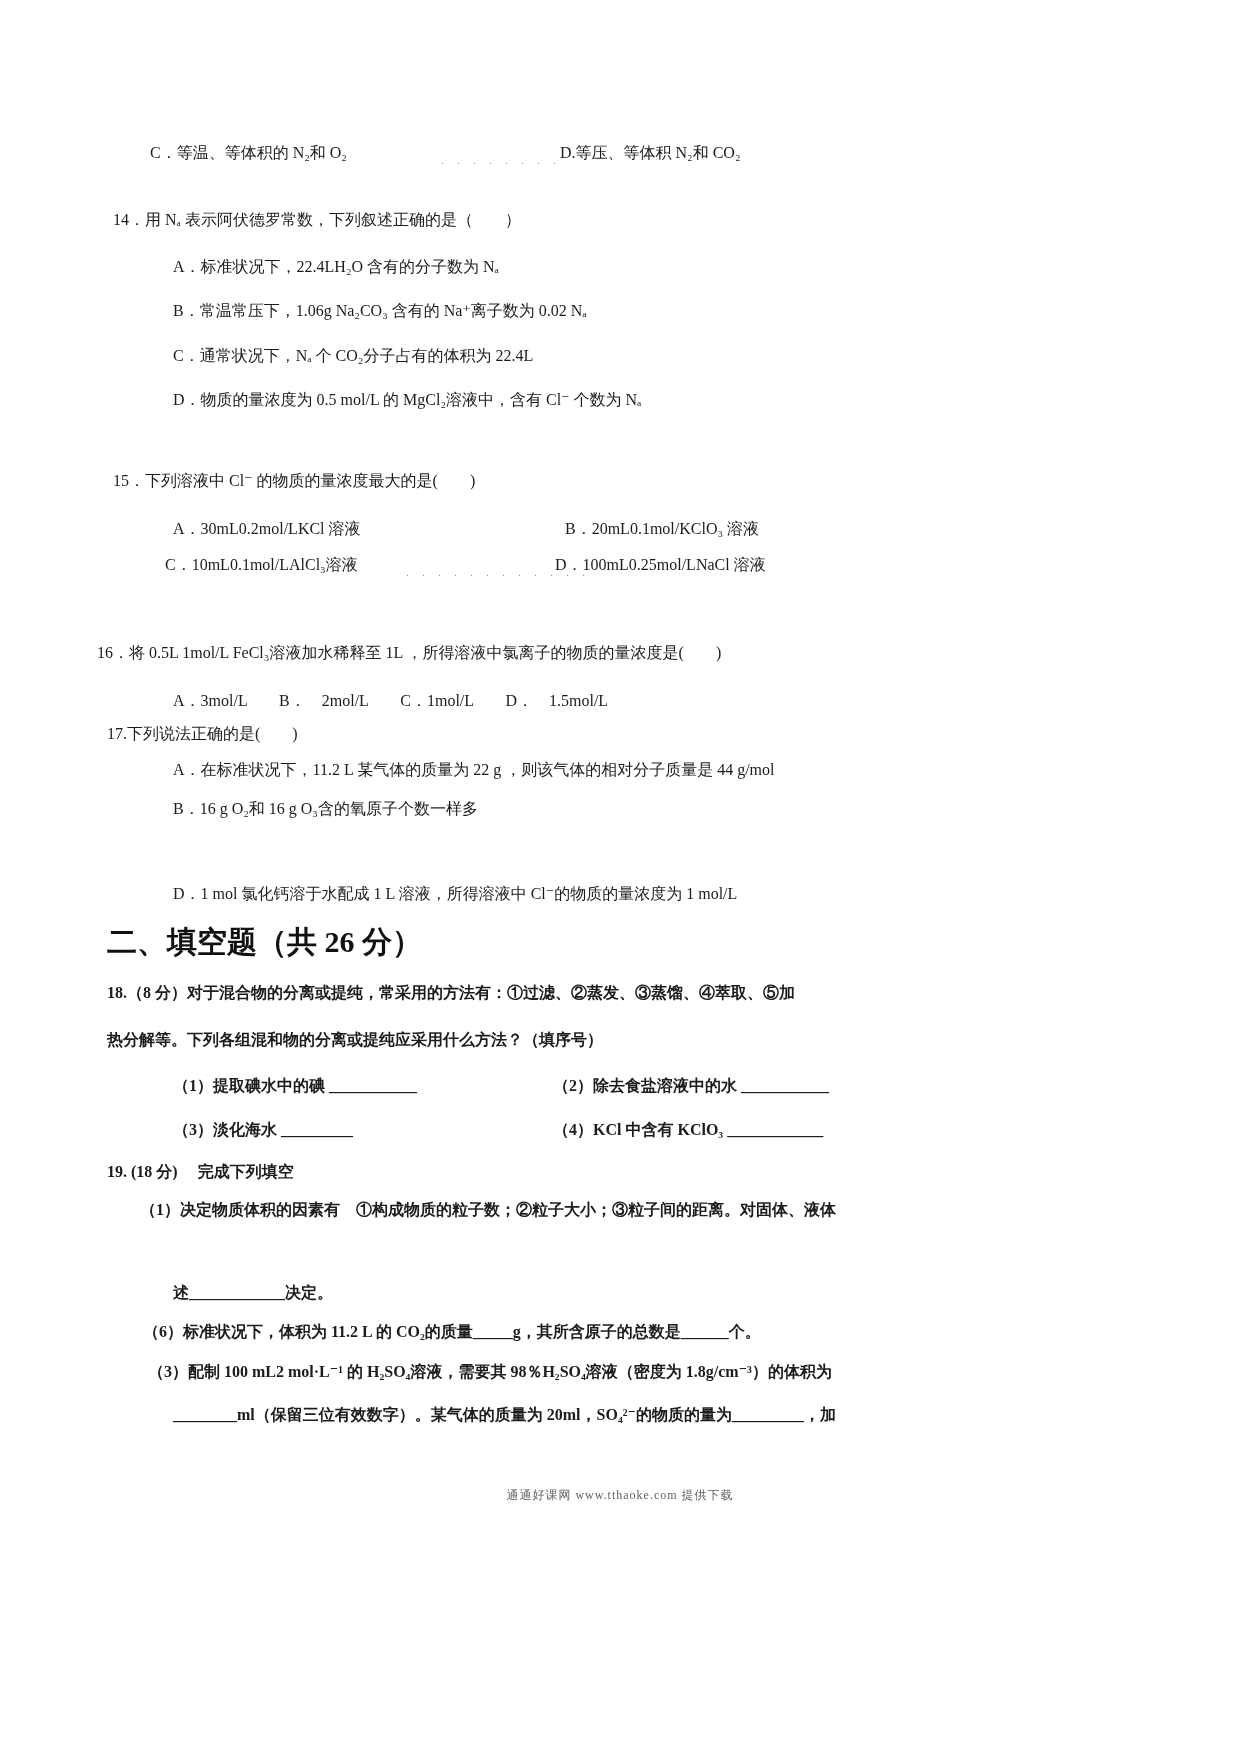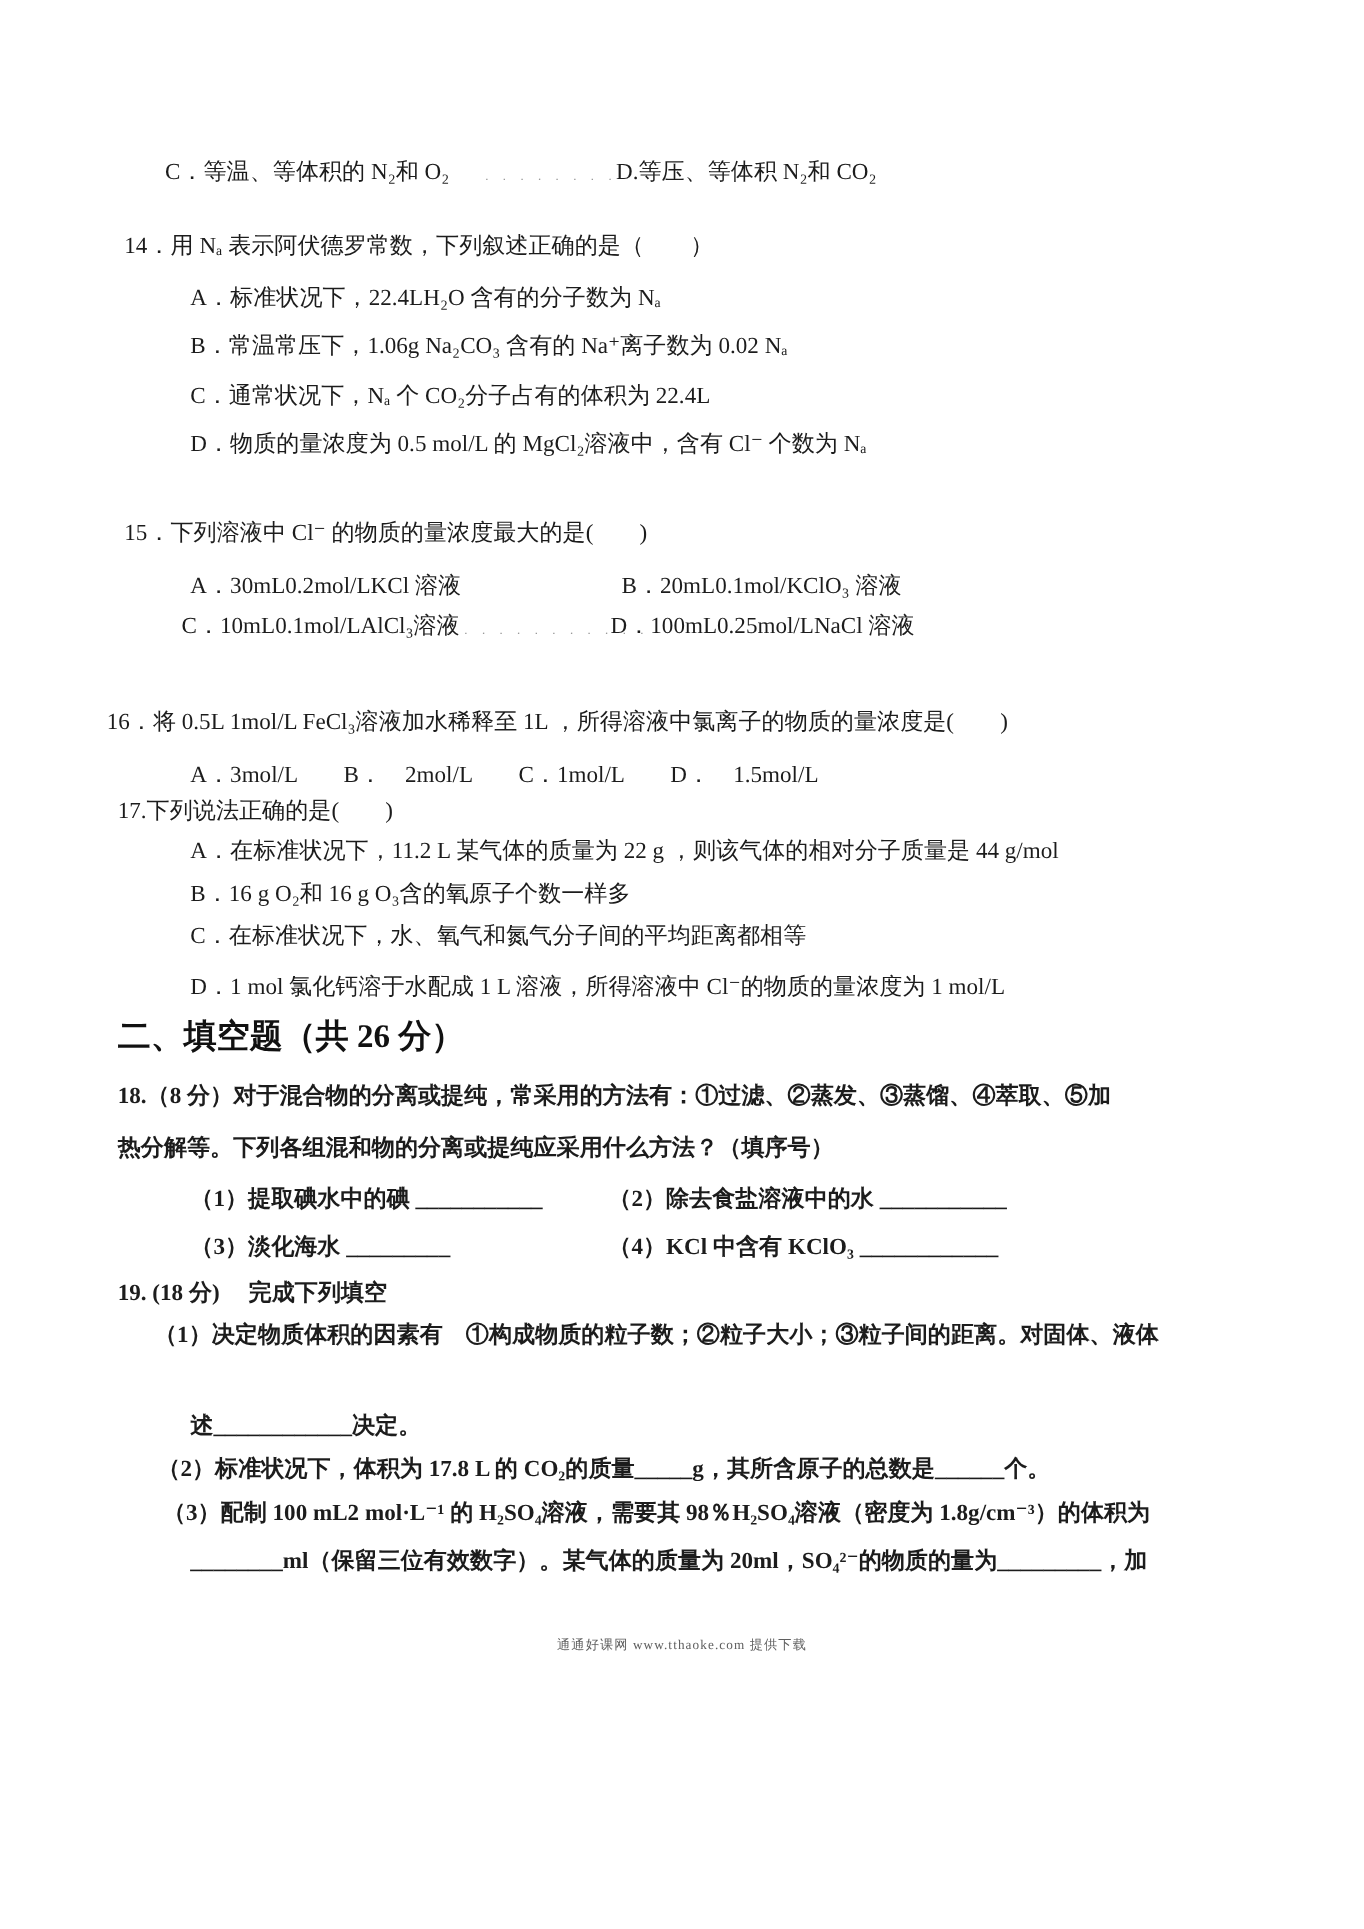--- a/index.html
+++ b/index.html
@@ -9,21 +9,21 @@
     height: 1754px;
     margin: 0 auto;
     background: #ffffff;
     font-family: "Liberation Serif", "DejaVu Serif", serif;
     color: #1c1c1c;
     overflow: hidden;
   }
   .line {
     position: absolute;
     white-space: nowrap;
-    font-size: 21px;
+    font-size: 16px;
     line-height: 1.25;
   }
   .leader {
     position: absolute;
     white-space: nowrap;
     font-size: 11px;
     color: #9a9a9a;
     letter-spacing: 5px;
   }
   .section-header {
@@ -64,34 +64,33 @@
   <div class="line" style="left:165px; top:555px;">C．10mL0.1mol/LAlCl₃溶液</div>
   <div class="leader" style="left:402px; top:565px;">．．．．．．．．．．．．</div>
   <div class="line" style="left:555px; top:555px;">D．100mL0.25mol/LNaCl 溶液</div>
 
   <div class="line" style="left:97px; top:643px;">16．将 0.5L 1mol/L FeCl₃溶液加水稀释至 1L ，所得溶液中氯离子的物质的量浓度是(　　)</div>
   <div class="line" style="left:173px; top:691px;">A．3mol/L　　B．　2mol/L　　C．1mol/L　　D．　1.5mol/L</div>
 
   <div class="line" style="left:107px; top:724px;">17.下列说法正确的是(　　)</div>
   <div class="line" style="left:173px; top:760px;">A．在标准状况下，11.2 L 某气体的质量为 22 g ，则该气体的相对分子质量是 44 g/mol</div>
   <div class="line" style="left:173px; top:799px;">B．16 g O₂和 16 g O₃含的氧原子个数一样多</div>
-  <div class="line" style="left:173px; top:837px;">C．在标准状况下，水、氧气和氮气分子间的平均距离都相等</div>
   <div class="line" style="left:173px; top:884px;">D．1 mol 氯化钙溶于水配成 1 L 溶液，所得溶液中 Cl⁻的物质的量浓度为 1 mol/L</div>
 
   <div class="section-header" style="left:107px; top:922px;">二、填空题（共 26 分）</div>
 
   <div class="line semibold" style="left:107px; top:983px;">18.（8 分）对于混合物的分离或提纯，常采用的方法有：①过滤、②蒸发、③蒸馏、④萃取、⑤加</div>
   <div class="line semibold" style="left:107px; top:1030px;">热分解等。下列各组混和物的分离或提纯应采用什么方法？（填序号）</div>
   <div class="line semibold" style="left:173px; top:1076px;">（1）提取碘水中的碘 ___________</div>
   <div class="line semibold" style="left:553px; top:1076px;">（2）除去食盐溶液中的水 ___________</div>
   <div class="line semibold" style="left:173px; top:1120px;">（3）淡化海水 _________</div>
   <div class="line semibold" style="left:553px; top:1120px;">（4）KCl 中含有 KClO₃  ____________</div>
 
   <div class="line semibold" style="left:107px; top:1162px;">19. (18 分)　 完成下列填空</div>
   <div class="line semibold" style="left:140px; top:1200px;">（1）决定物质体积的因素有　①构成物质的粒子数；②粒子大小；③粒子间的距离。对固体、液体</div>
   <div class="line semibold" style="left:173px; top:1283px;">述____________决定。</div>
-  <div class="line semibold" style="left:143px; top:1322px;">（2）标准状况下，体积为 17.8 L 的 CO₂的质量_____g，其所含原子的总数是______个。</div>
+  <div class="line semibold" style="left:143px; top:1322px;">（6）标准状况下，体积为 11.2 L 的 CO₂的质量_____g，其所含原子的总数是______个。</div>
   <div class="line semibold" style="left:148px; top:1362px;">（3）配制 100  mL2  mol·L⁻¹ 的 H₂SO₄溶液，需要其 98％H₂SO₄溶液（密度为 1.8g/cm⁻³）的体积为</div>
   <div class="line semibold" style="left:173px; top:1405px;">________ml（保留三位有效数字）。某气体的质量为 20ml，SO₄²⁻的物质的量为_________，加</div>
 
   <div class="footer" style="top:1487px;">通通好课网  www.tthaoke.com 提供下载</div>
 
 </div>
 
 </body></html>

